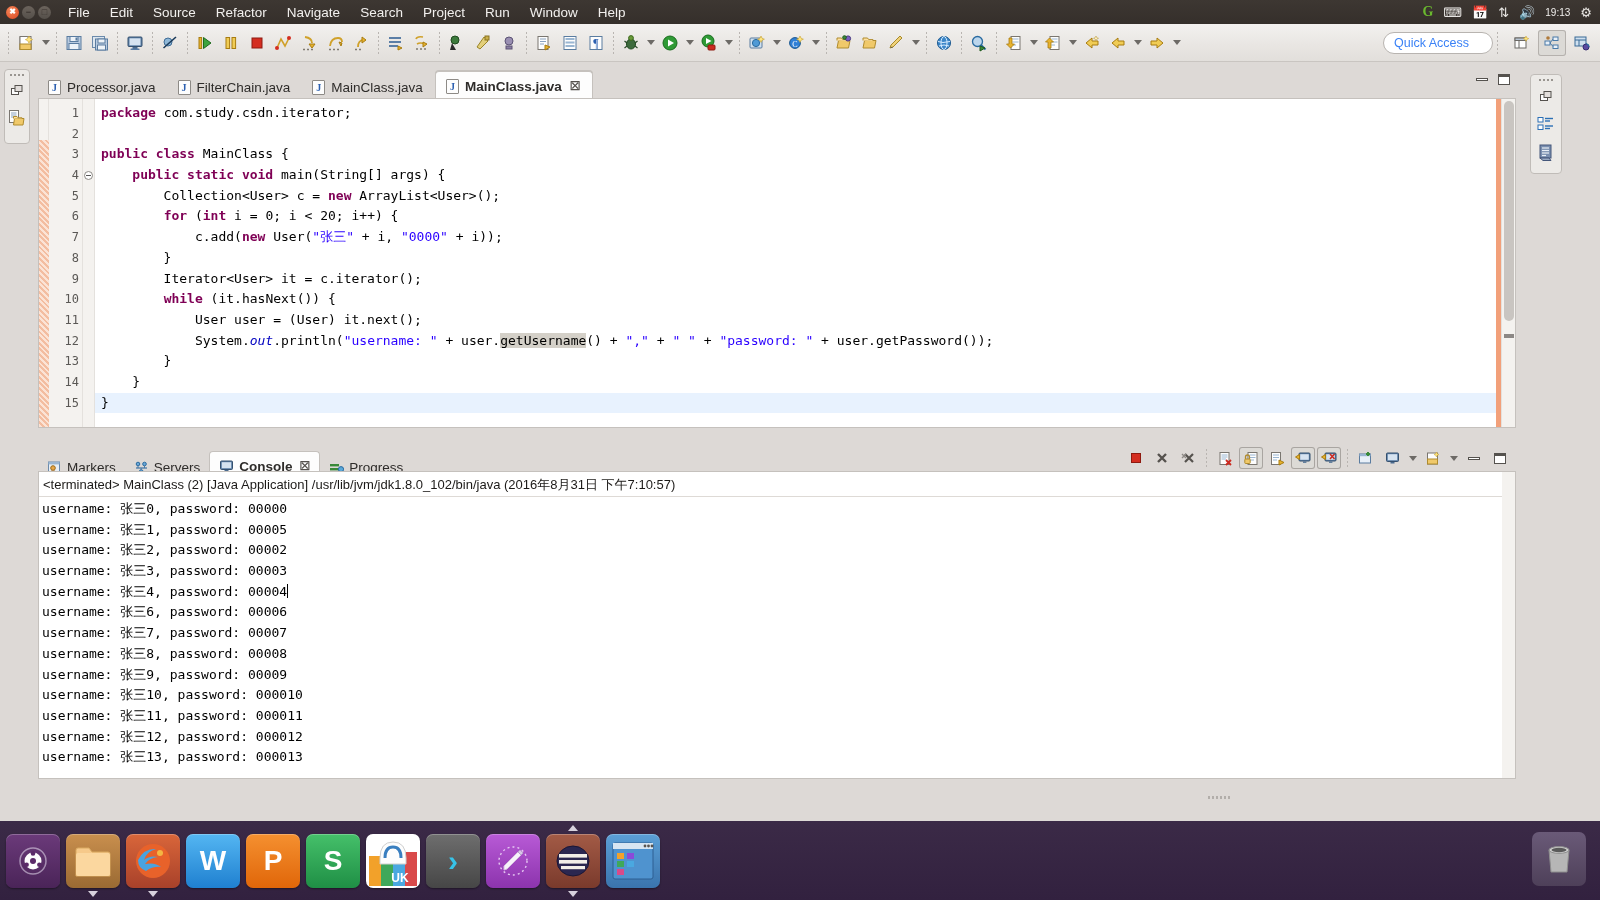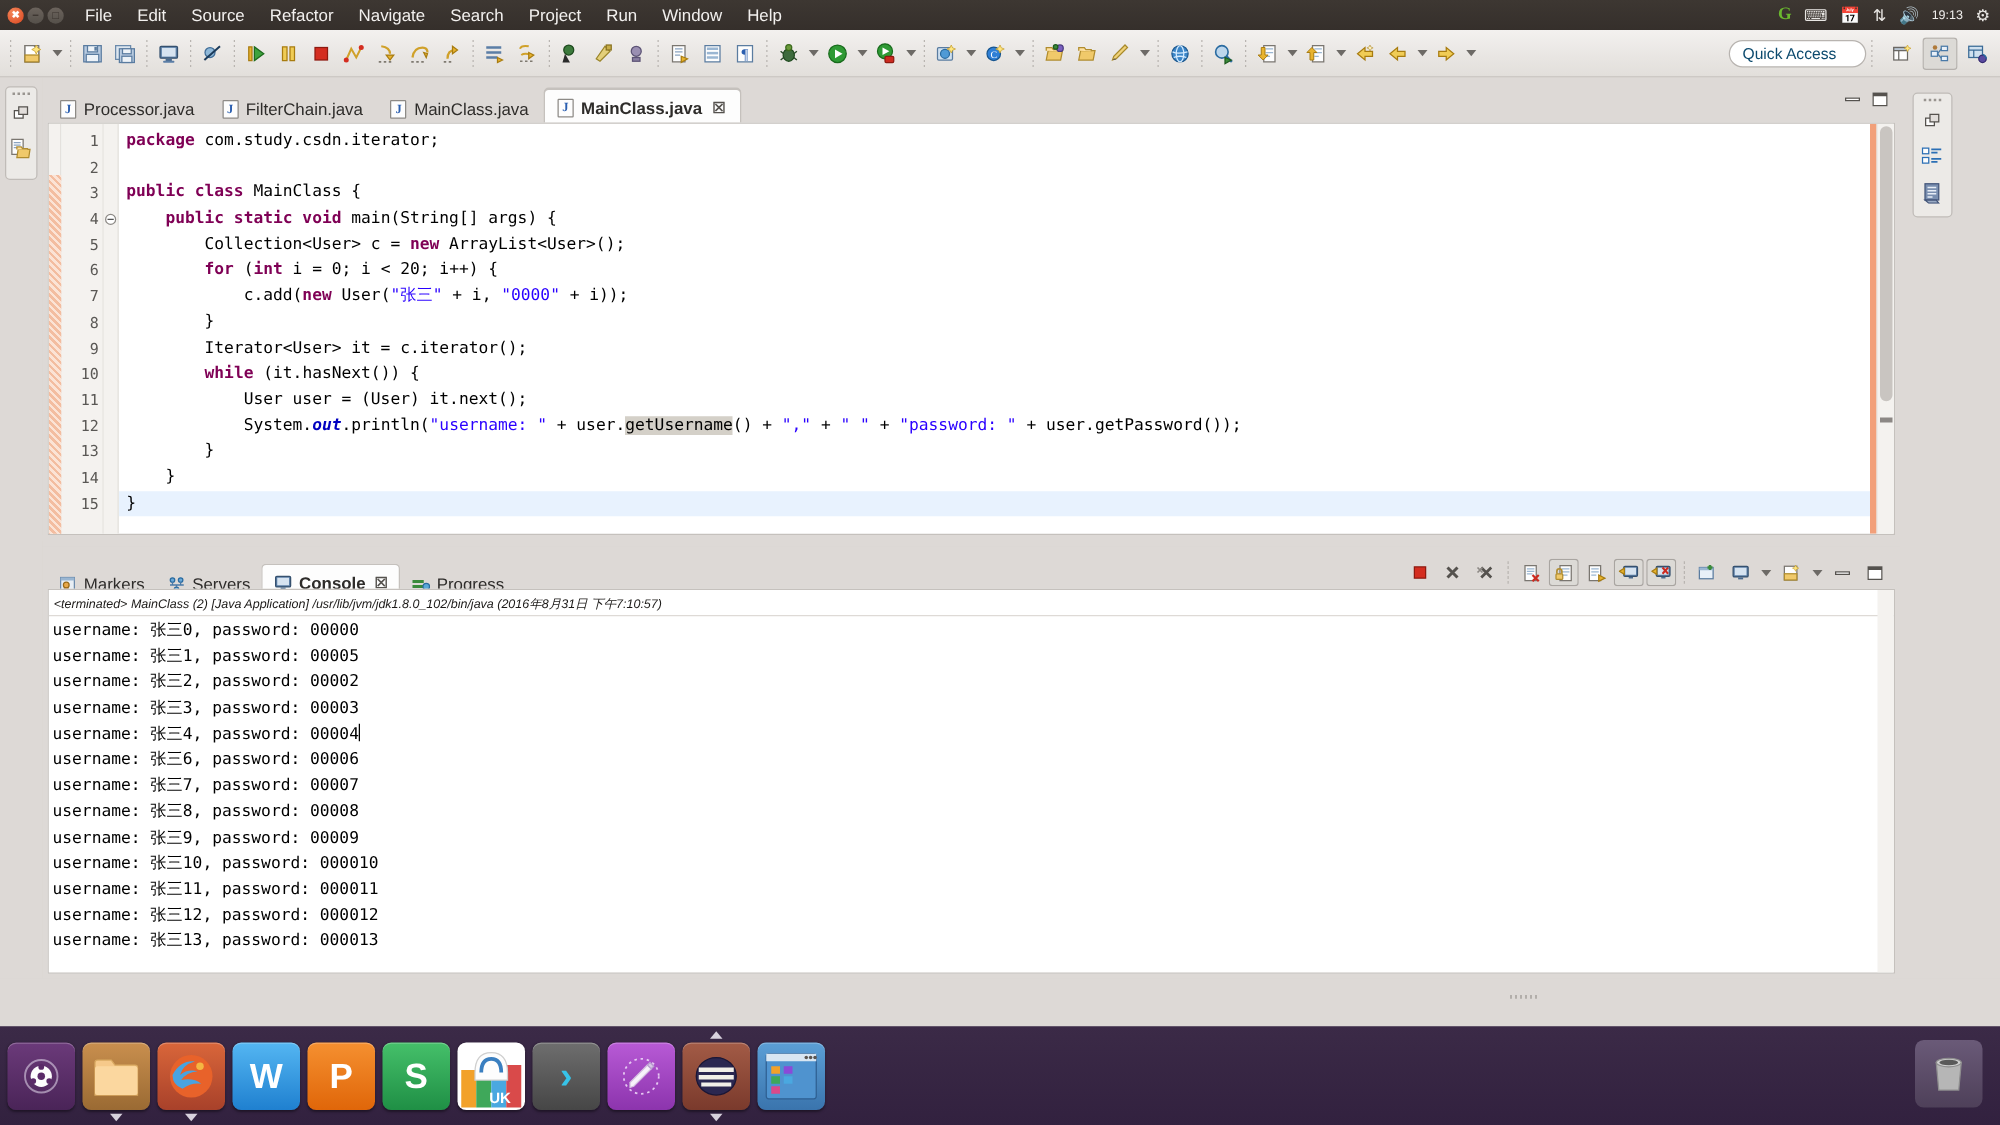--- a/index.html
+++ b/index.html
@@ -49,21 +49,21 @@
                      border-top: 5px solid #6d6a66; }
   .tb-sep { width: 1px; height: 22px; margin: 0 4px;
             background: repeating-linear-gradient(to bottom, #b9b5b1 0 2px, transparent 2px 4px); }
   .ti { display:block; }
 
   #quick-access {
     margin-left: auto; display: flex; align-items: center;
   }
   #qa-box {
     width: 110px; height: 22px; background: #fff; border: 1px solid #b8b4b0;
-    border-radius: 11px 11px 11px 11px; font-size: 12.5px; color: #0c4a6e;
+    border-radius: 11px 11px 11px 11px; font-size: 12.5px; color: #3b82f6;
     display: flex; align-items: center; padding-left: 10px;
   }
   #persp-area { display: flex; align-items: center; gap: 2px; padding: 0 4px 0 6px;}
   .persp-btn { width: 28px; height: 26px; display:flex; align-items:center; justify-content:center; border-radius:3px;}
   .persp-btn.active { background: #dcdad6; box-shadow: inset 0 0 0 1px #b5b1ad; }
 
   
   #left-bar {
     position: absolute; left: 0; top: 62px; width: 34px; height: 721px;
     background: #ddd9d6;
@@ -124,21 +124,21 @@
   .fminus::before { content:""; width:5px; height:1px; background:#555;}
   #code {
     flex: 1; position: relative; padding-top: 4px;
     font-family: "DejaVu Sans Mono", monospace; font-size: 13px;
     white-space: pre; overflow: hidden;
   }
   .cline { height: 20.7px; line-height: 20.7px; padding-left: 6px; }
   .cline.cur { background: #e8f2fe; }
   .kw { color: #7f0055; font-weight: bold; }
   .str { color: #2a00ff; }
-  .fld { color: #0000c0; font-weight: bold; font-style: italic;}
+  .fld { color: #0000c0; font-weight: normal; font-style: italic;}
   .occhl { background: #d4d0c8; }
   #scroll-right {
     width: 14px; background: #f4f2ef; border-left: 1px solid #e4e1dd; position: relative;
   }
   #scroll-right .thumb { position:absolute; left:2px; top:2px; width:10px; height:220px;
         background:#c9c5c1; border-radius:5px;}
   #ovr-bar { position: absolute; right: 14px; top: 0; width: 5px; height: 328px; background: #f2a07a; }
   #ovr-mark { position: absolute; right: 1px; top: 235px; width: 10px; height: 4px; background:#8c8885;}
 
   
@@ -153,22 +153,22 @@
                  border: 1px solid #c5c1bd; border-bottom: none; border-radius: 4px 4px 0 0;}
   #ctab-ctrl { position: absolute; right: 8px; top: 8px; display: flex; align-items: center; gap: 2px;}
   .ctb { width: 24px; height: 22px; display: flex; align-items: center; justify-content: center; border-radius: 3px;}
   .ctb.toggled { background: #dcdad6; box-shadow: inset 0 0 0 1px #a9a5a1; }
   .ctb-sep { width: 1px; height: 18px; background: repeating-linear-gradient(to bottom,#b9b5b1 0 2px,transparent 2px 4px); margin: 0 4px;}
   #console-body {
     position: absolute; left: 4px; top: 34px; width: 1478px; height: 308px;
     background: #fff; border: 1px solid #c5c1bd; overflow: hidden;
   }
   #console-head {
-    font-family: "Liberation Sans", sans-serif; font-size: 10px; color: #1c1a18;
-    padding: 4px 16px 2px 4px; border-bottom: 1px solid #dedad6; font-style: italic;
+    font-family: "Liberation Sans", sans-serif; font-size: 13px; color: #1c1a18;
+    padding: 4px 16px 2px 4px; border-bottom: 1px solid #dedad6;
   }
   #console-out {
     font-family: "DejaVu Sans Mono", monospace; font-size: 13px; color: #000;
     padding-left: 3px; padding-top: 2px;
   }
   .oline { height: 20.7px; line-height: 20.7px; white-space: pre; position: relative;}
   .caret { display:inline-block; width:1px; height:14px; background:#000; vertical-align:-2px;}
   #console-vscroll { position: absolute; right: 0; top: 0; width: 13px; height: 306px; background:#f4f2ef;}
 
   

